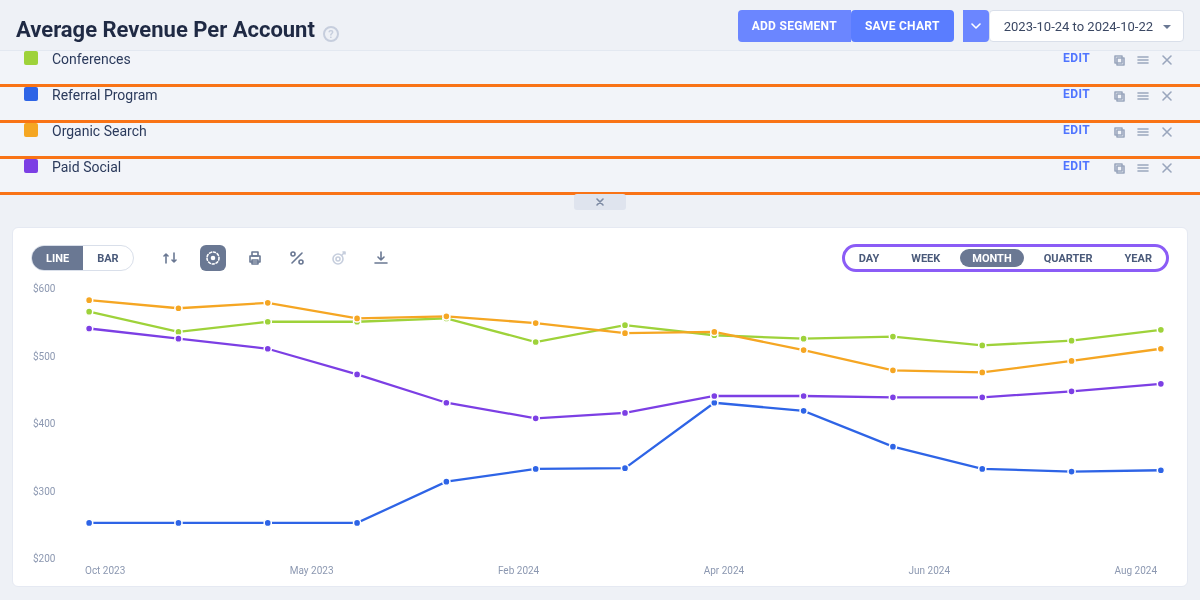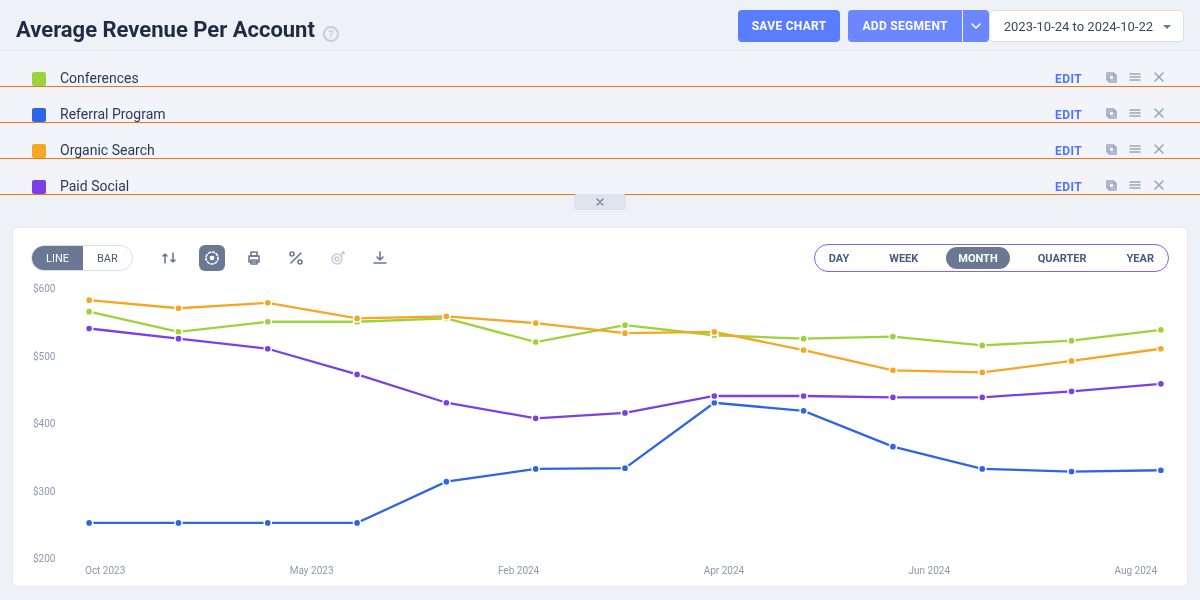--- a/index.html
+++ b/index.html
@@ -13,41 +13,41 @@
   .spacer { flex:1; }
   .btn { height:32px; border-radius:4px; display:flex; align-items:center; padding:0 14px; font-size:12px; font-weight:700; letter-spacing:.3px; cursor:pointer; }
   .btn-blue { background:#5a7dff; color:#fff; margin-right:8px; }
   .btn-seg { background:#6b86ff; color:#fff; border-top-right-radius:0; border-bottom-right-radius:0; }
   .btn-seg-dd { width:26px; background:#6b86ff; color:#fff; border-radius:0 4px 4px 0; margin-left:1px; display:flex; align-items:center; justify-content:center; height:32px; cursor:pointer; }
   .date-btn { background:#fff; border:1px solid #d9dfea; border-radius:4px; margin-left:0; padding:0 30px 0 14px; height:32px; display:flex; align-items:center; font-size:13px; color:#3a4763; position:relative; cursor:pointer; }
   .date-btn:after { content:""; position:absolute; right:12px; top:14px; border:4px solid transparent; border-top-color:#6a7893; }
 
   
   .segs { background:#f2f4f9; border-top:1px solid #e3e8f1; }
-  .seg-row { display:flex; align-items:flex-end; height:36px; padding:0 32px; border-bottom:1px solid #f97316; font-size:14px; color:#2b3a5c; }
+  .seg-row { display:flex; align-items:flex-start; height:36px; padding:0 24px; border-bottom:3px solid #f97316; font-size:14px; color:#2b3a5c; }
   .seg-chip { width:14px; height:14px; border-radius:2px; margin-right:14px; }
   .seg-name { flex:1; }
   .seg-edit { color:#4f74ff; font-size:12px; font-weight:700; letter-spacing:.4px; margin-right:14px; cursor:pointer; }
   .seg-icn { width:18px; height:18px; margin-left:6px; color:#9aa6bd; display:flex; align-items:center; justify-content:center; cursor:pointer; }
 
   
   .collapse-bar { display:flex; justify-content:center; height:18px; }
   .collapse-pill { width:52px; height:16px; background:#dfe4ee; border-radius:3px; margin-top:-1px; display:flex; align-items:center; justify-content:center; color:#7d8aa3; cursor:pointer; }
 
   
   .card { background:#fff; border:1px solid #e5e9f2; border-radius:6px; margin:14px 12px 0 12px; height:360px; display:flex; flex-direction:column; }
   .toolbar { display:flex; align-items:center; padding:16px 18px 6px 18px; }
   .toggle { display:flex; border:1px solid #d9dfea; border-radius:16px; overflow:hidden; height:26px; }
-  .toggle > div { padding:0 14px; font-size:11px; font-weight:400; color:#4a5a7a; display:flex; align-items:center; cursor:pointer; }
+  .toggle > div { padding:0 14px; font-size:11px; font-weight:700; color:#4a5a7a; display:flex; align-items:center; cursor:pointer; }
   .toggle > .on { background:#6a7893; color:#fff; }
   .tools { display:flex; gap:16px; margin-left:24px; color:#6a7893; }
   .tool { width:26px; height:26px; display:flex; align-items:center; justify-content:center; border-radius:6px; cursor:pointer; }
   .tool.on { background:#6a7893; color:#fff; }
   .tool.disabled { color:#c6cedd; cursor:default; }
-  .periods { margin-left:auto; display:flex; gap:16px; border:1px solid #8b5cf6; border-radius:16px; padding:2px; height:28px; }
+  .periods { margin-left:auto; display:flex; gap:8px; border:3px solid #8b5cf6; border-radius:16px; padding:2px; height:28px; }
   .periods > div { padding:0 12px; font-size:11px; font-weight:700; color:#4a5a7a; display:flex; align-items:center; cursor:pointer; border-radius:14px; }
   .periods > .on { background:#6a7893; color:#fff; }
 
   
   .plot { flex:1; position:relative; margin:10px 20px 28px 20px; }
   .ylab { position:absolute; left:0; font-size:10px; color:#8c98b1; transform:translateY(-50%); }
   .xlab-row { position:absolute; left:52px; right:10px; bottom:-18px; display:flex; justify-content:space-between; font-size:10px; color:#8c98b1; }
   .xlab-row > span { flex:0 0 auto; }
   svg.chart { position:absolute; left:50px; top:0; right:0; bottom:0; width:calc(100% - 50px); height:100%; }
   .series { fill:none; stroke-width:2.2; }
@@ -57,22 +57,22 @@
   .stroke-ic { stroke:currentColor; fill:none; stroke-width:1.6; stroke-linecap:round; stroke-linejoin:round; }
 </style>
 </head>
 <body>
 <div class="page">
 
 <div class="hdr">
   <div class="title">Average Revenue Per Account</div>
   <div class="help-ic">?</div>
   <div class="spacer"></div>
+  <div class="btn btn-seg">ADD SEGMENT</div>
   <div class="btn btn-blue">SAVE CHART</div>
-  <div class="btn btn-seg">ADD SEGMENT</div>
   <div class="btn-seg-dd">
     <svg width="10" height="10" class="stroke-ic">
           <path d="M1 3l4 4 4-4"></path>
         </svg>
   </div>
   <div class="date-btn">
     <span>2023-10-24 to 2024-10-22</span>
   </div>
 </div>
 

